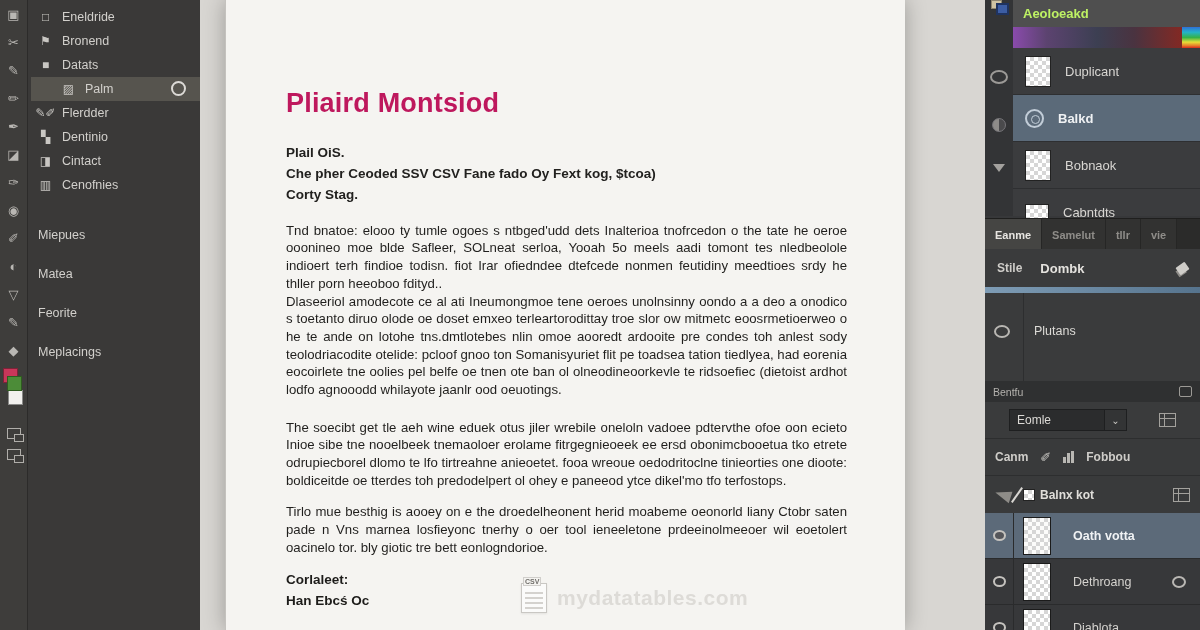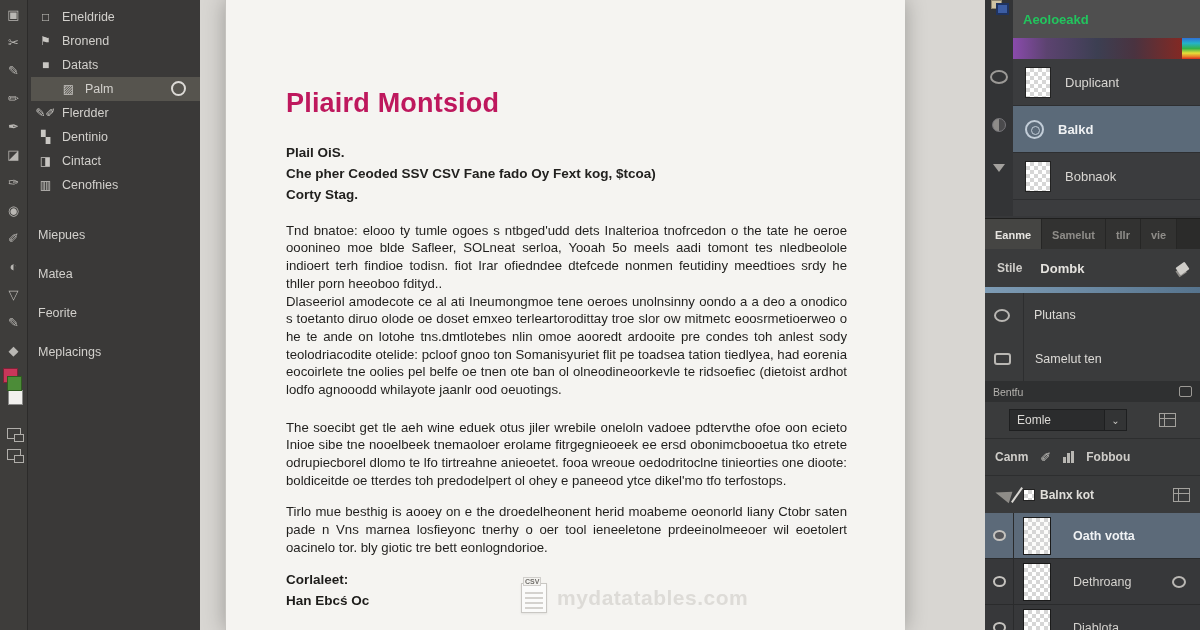--- a/index.html
+++ b/index.html
@@ -59,22 +59,22 @@
   .dbl-swatch { position:relative; width:28px; height:22px; }
   .dbl-swatch .bg-sq { position:absolute; left:6px; top:0px; width:11px; height:9px; background:#cfc4a4; border:1px solid #8f8670; }
   .dbl-swatch .fg-sq { position:absolute; left:11px; top:3px; width:13px; height:12px; background:#3c5da4; border:2px solid #1f3360; }
   .ellipse-ic { width:18px; height:14px; border:2px solid #9c9a97; border-radius:50%; margin:48px auto 0 auto; }
   .half-ic { width:14px; height:14px; border-radius:50%; margin:34px auto 0 auto;
     background:linear-gradient(90deg,#8e8c89 50%,#4a4a4c 50%); border:1px solid #77767a; }
   .tri-ic { width:0; height:0; border-left:6px solid transparent; border-right:6px solid transparent;
     border-top:8px solid #a3a19e; margin:32px auto 0 auto; }
 
   .rp-main { position:absolute; left:28px; top:0; width:187px; height:216px; background:#3b3c3e; }
-  .rp-header { height:38px; background:#4f4f4f; display:flex; align-items:center; padding-left:10px;
-    color:#22c55e; font-size:13px; font-weight:bold; }
+  .rp-header { height:27px; background:#4f4f4f; display:flex; align-items:center; padding-left:10px;
+    color:#bef264; font-size:13px; font-weight:bold; }
   .grad-bar { height:21px; position:relative;
     background:linear-gradient(90deg,#8a4bac 0%,#5c4370 18%,#3c3f52 45%,#4a3340 65%,#7e2a26 88%,#8e2420 100%); }
   .grad-bar .rainbow { position:absolute; right:0; top:0; width:18px; height:21px;
     background:linear-gradient(180deg,#2f6fd6 0%,#24b3c9 25%,#35b24a 50%,#e6df38 72%,#e8822b 88%,#d82a1e 100%); }
   .rp-row { display:flex; align-items:center; height:47px; padding-left:12px; border-bottom:1px solid #2e2f31;
     color:#d8d6d2; font-size:13px; gap:14px; }
   .rp-row.selected { background:#5b6a79; color:#eff1f3; font-weight:bold; }
   .circ-badge { width:19px; height:19px; border-radius:50%; border:2px solid #c2cdd8; position:relative; }
   .circ-badge:after { content:""; position:absolute; left:4px; top:4px; width:7px; height:7px;
     border-radius:50%; border:1.5px solid #c2cdd8; }
@@ -96,21 +96,21 @@
   .rp-style .val { font-size:13px; color:#e4e2de; font-weight:bold; }
   .eraser-ic { margin-left:auto; width:11px; height:9px; background:#cfcdc9; transform:rotate(-35deg);
     border-radius:1px; box-shadow:-3px 2px 0 -1px #8e8c88; }
 
   .blue-line { position:absolute; left:0; top:287px; width:215px; height:6px;
     background:linear-gradient(90deg,#7e9cb5 0%,#5b7causse 40%,#54718c 100%);
     background:linear-gradient(90deg,#7e9cb5 0%,#56748e 100%); }
 
   .rp-props { position:absolute; left:0; top:293px; width:215px; height:88px; background:#3a3b3c; }
   .prop-row { display:flex; align-items:center; height:44px; padding-left:9px; gap:24px;
-    color:#dddbd7; font-size:12.5px; }
+    color:#dddbd7; font-size:12.5px;margin-top:16px; }
   .circle-ic { width:16px; height:13px; border:2px solid #b9b7b3; border-radius:50%; }
   .rrect-ic { width:17px; height:12px; border:2px solid #b9b7b3; border-radius:3px; }
   .prop-div { position:absolute; left:38px; top:0; width:1px; height:88px; background:#2d2e2f; }
 
   .rp-status { position:absolute; left:0; top:381px; width:215px; height:21px; background:#2f3031;
     display:flex; align-items:center; padding:0 8px; color:#b3b1ad; font-size:10.5px; }
   .sq-ic { margin-left:auto; width:13px; height:11px; border:1px solid #9c9a96; border-radius:2px; }
 
   .rp-select-row { position:absolute; left:0; top:402px; width:215px; height:36px; background:#3a3b3c;
     display:flex; align-items:center; padding:0 24px; }
@@ -279,20 +279,24 @@
         <span>Duplicant</span>
       </div>
       <div class="rp-row selected">
         <span class="circ-badge"></span>
         <span>Balkd</span>
       </div>
       <div class="rp-row">
         <span class="thumb-sm checker"></span>
         <span>Bobnaok</span>
       </div>
+      <div class="rp-row">
+        <span class="thumb-sm checker" style="width:24px;height:16px"></span>
+        <span>Cabntdts</span>
+      </div>
     </div>
   </div>
 
   <div class="rp-tabs">
     <div class="tab active">
       <span>Eanme</span>
     </div>
     <div class="tab">
       <span>Samelut</span>
     </div>

